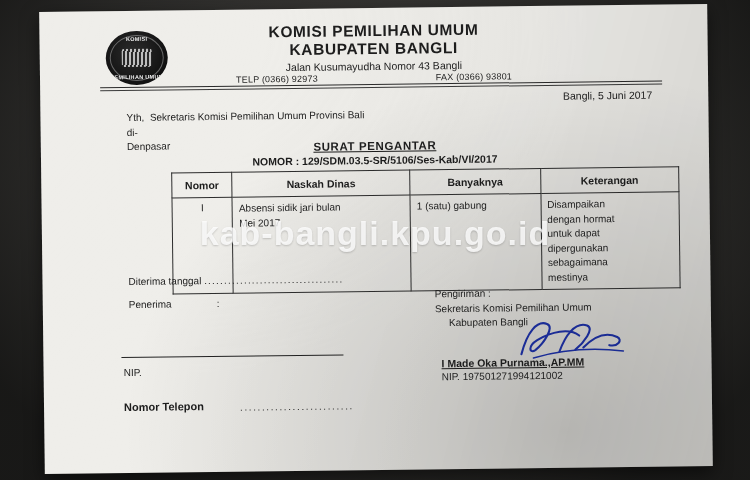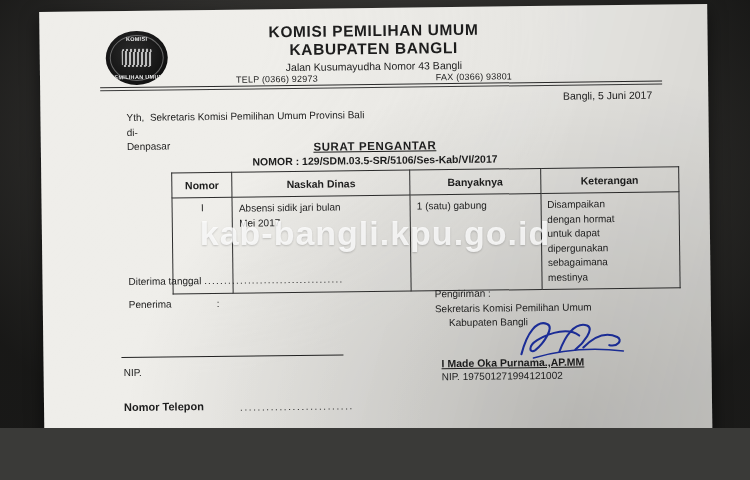--- a/index.html
+++ b/index.html
@@ -9,21 +9,21 @@
   body {
     width: 750px;
     height: 480px;
     overflow: hidden;
     background: #3a3a38;
     font-family: "Liberation Sans", sans-serif;
   }
   #scene {
     position: relative;
     width: 750px;
-    height: 428px;
+    height: 480px;
     background:
       linear-gradient(160deg, #4a4846 0%, #2f2e2c 45%, #3c3a37 100%);
     overflow: hidden;
   }
   
   .table-bg {
     position: absolute;
     inset: 0;
     background:
       radial-gradient(ellipse at 50% 40%, rgba(120,118,112,0.35) 0%, rgba(20,20,19,0.85) 85%);

